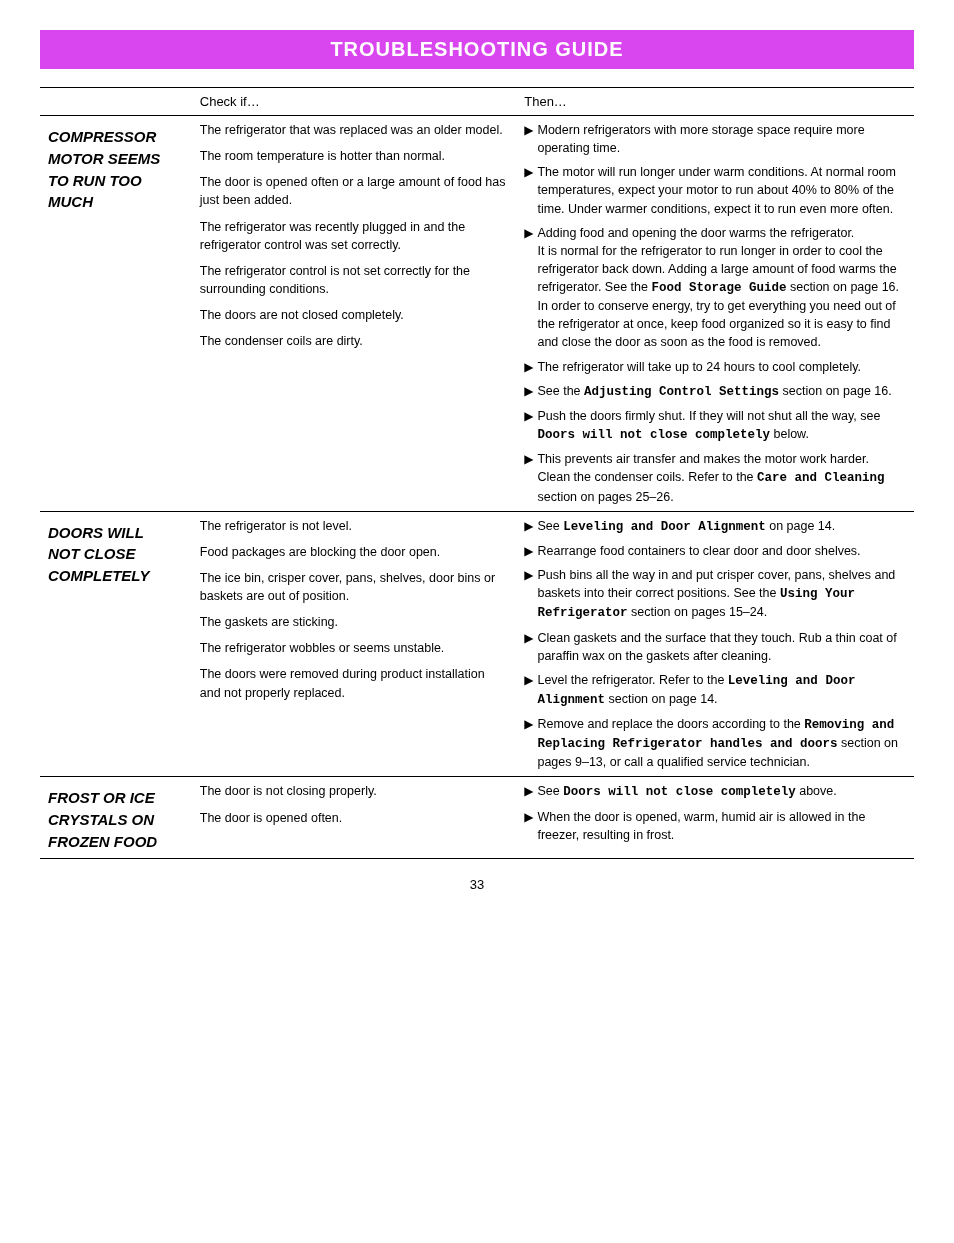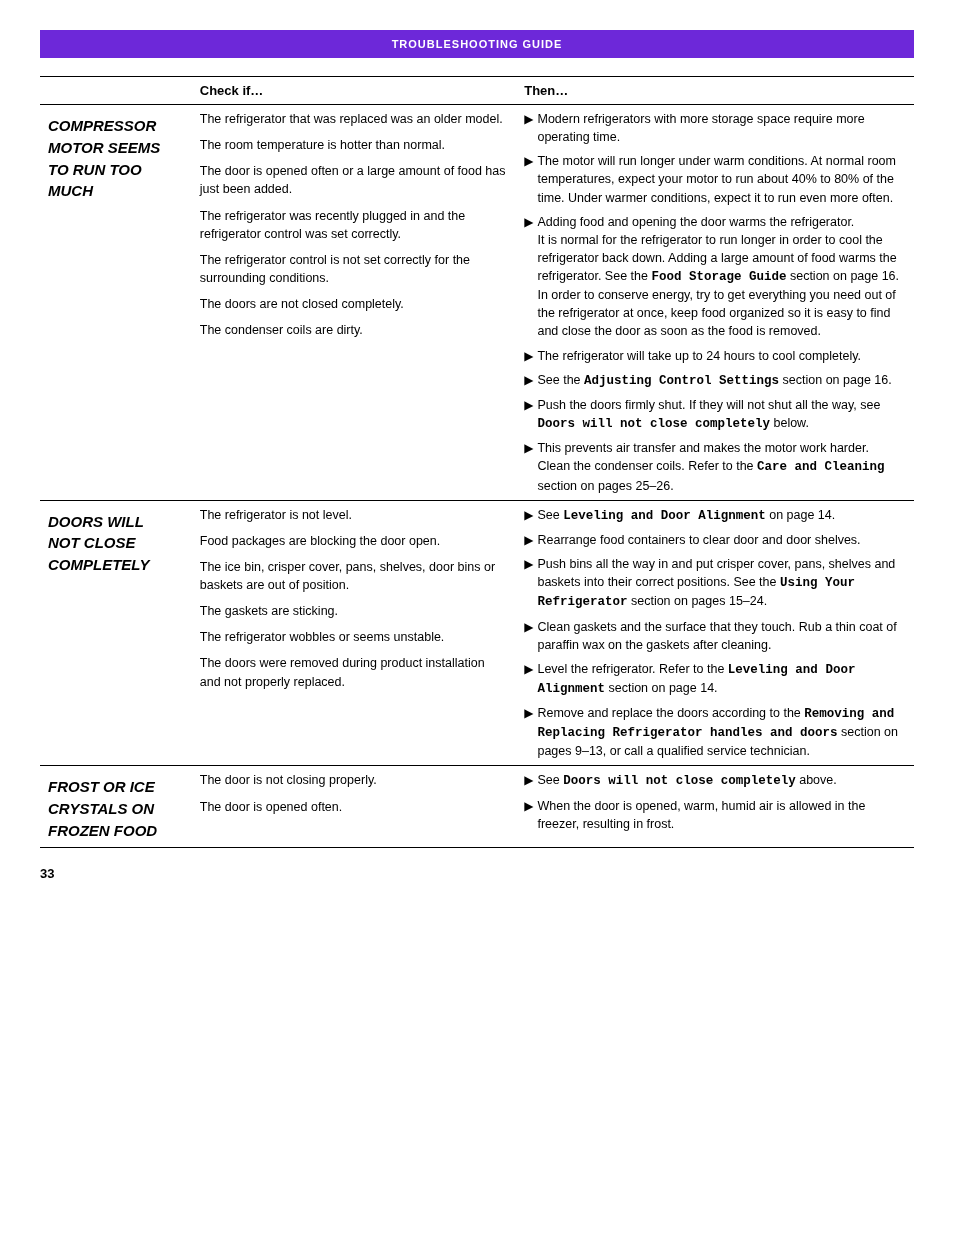--- a/index.html
+++ b/index.html
@@ -6,39 +6,39 @@
     body {
       font-family: Arial, Helvetica, sans-serif;
       font-size: 13px;
       background: #fff;
       color: #000;
       width: 954px;
       min-height: 1243px;
       padding: 30px 40px;
     }
     .page-title {
-      background: #6d28d9;
+      background: #d946ef;
       color: #fff;
       text-align: center;
-      font-size: 11px;
+      font-size: 20px;
       font-weight: bold;
       letter-spacing: 1px;
       padding: 8px 0;
       margin-bottom: 18px;
     }
     table {
       width: 100%;
       border-collapse: collapse;
     }
     thead tr th {
       border-top: 1.5px solid #000;
       border-bottom: 1.5px solid #000;
       padding: 6px 8px;
       text-align: left;
-      font-weight: bold;
+      font-weight: normal;
       font-size: 13px;
     }
     th.col-issue { width: 145px; }
     th.col-check { width: 310px; }
     th.col-then { width: 380px; }
 
     tbody tr td {
       padding: 5px 8px;
       vertical-align: top;
       font-size: 12.5px;
@@ -65,23 +65,23 @@
       flex: 1;
     }
     .check-cell p {
       margin-bottom: 8px;
     }
     .then-cell .bullet-item:last-child {
       margin-bottom: 0;
     }
     b, strong { font-weight: bold; font-family: Liberation Mono, monospace; }
     .page-num {
+      text-align: center;
       margin-top: 18px;
       font-size: 13px;
-      font-weight: bold;
     }
     .last-section td {
       border-bottom: 1.5px solid #000;
     }
   </style>
 </head>
 <body>
 
 <div class="page-title">TROUBLESHOOTING GUIDE</div>
 

